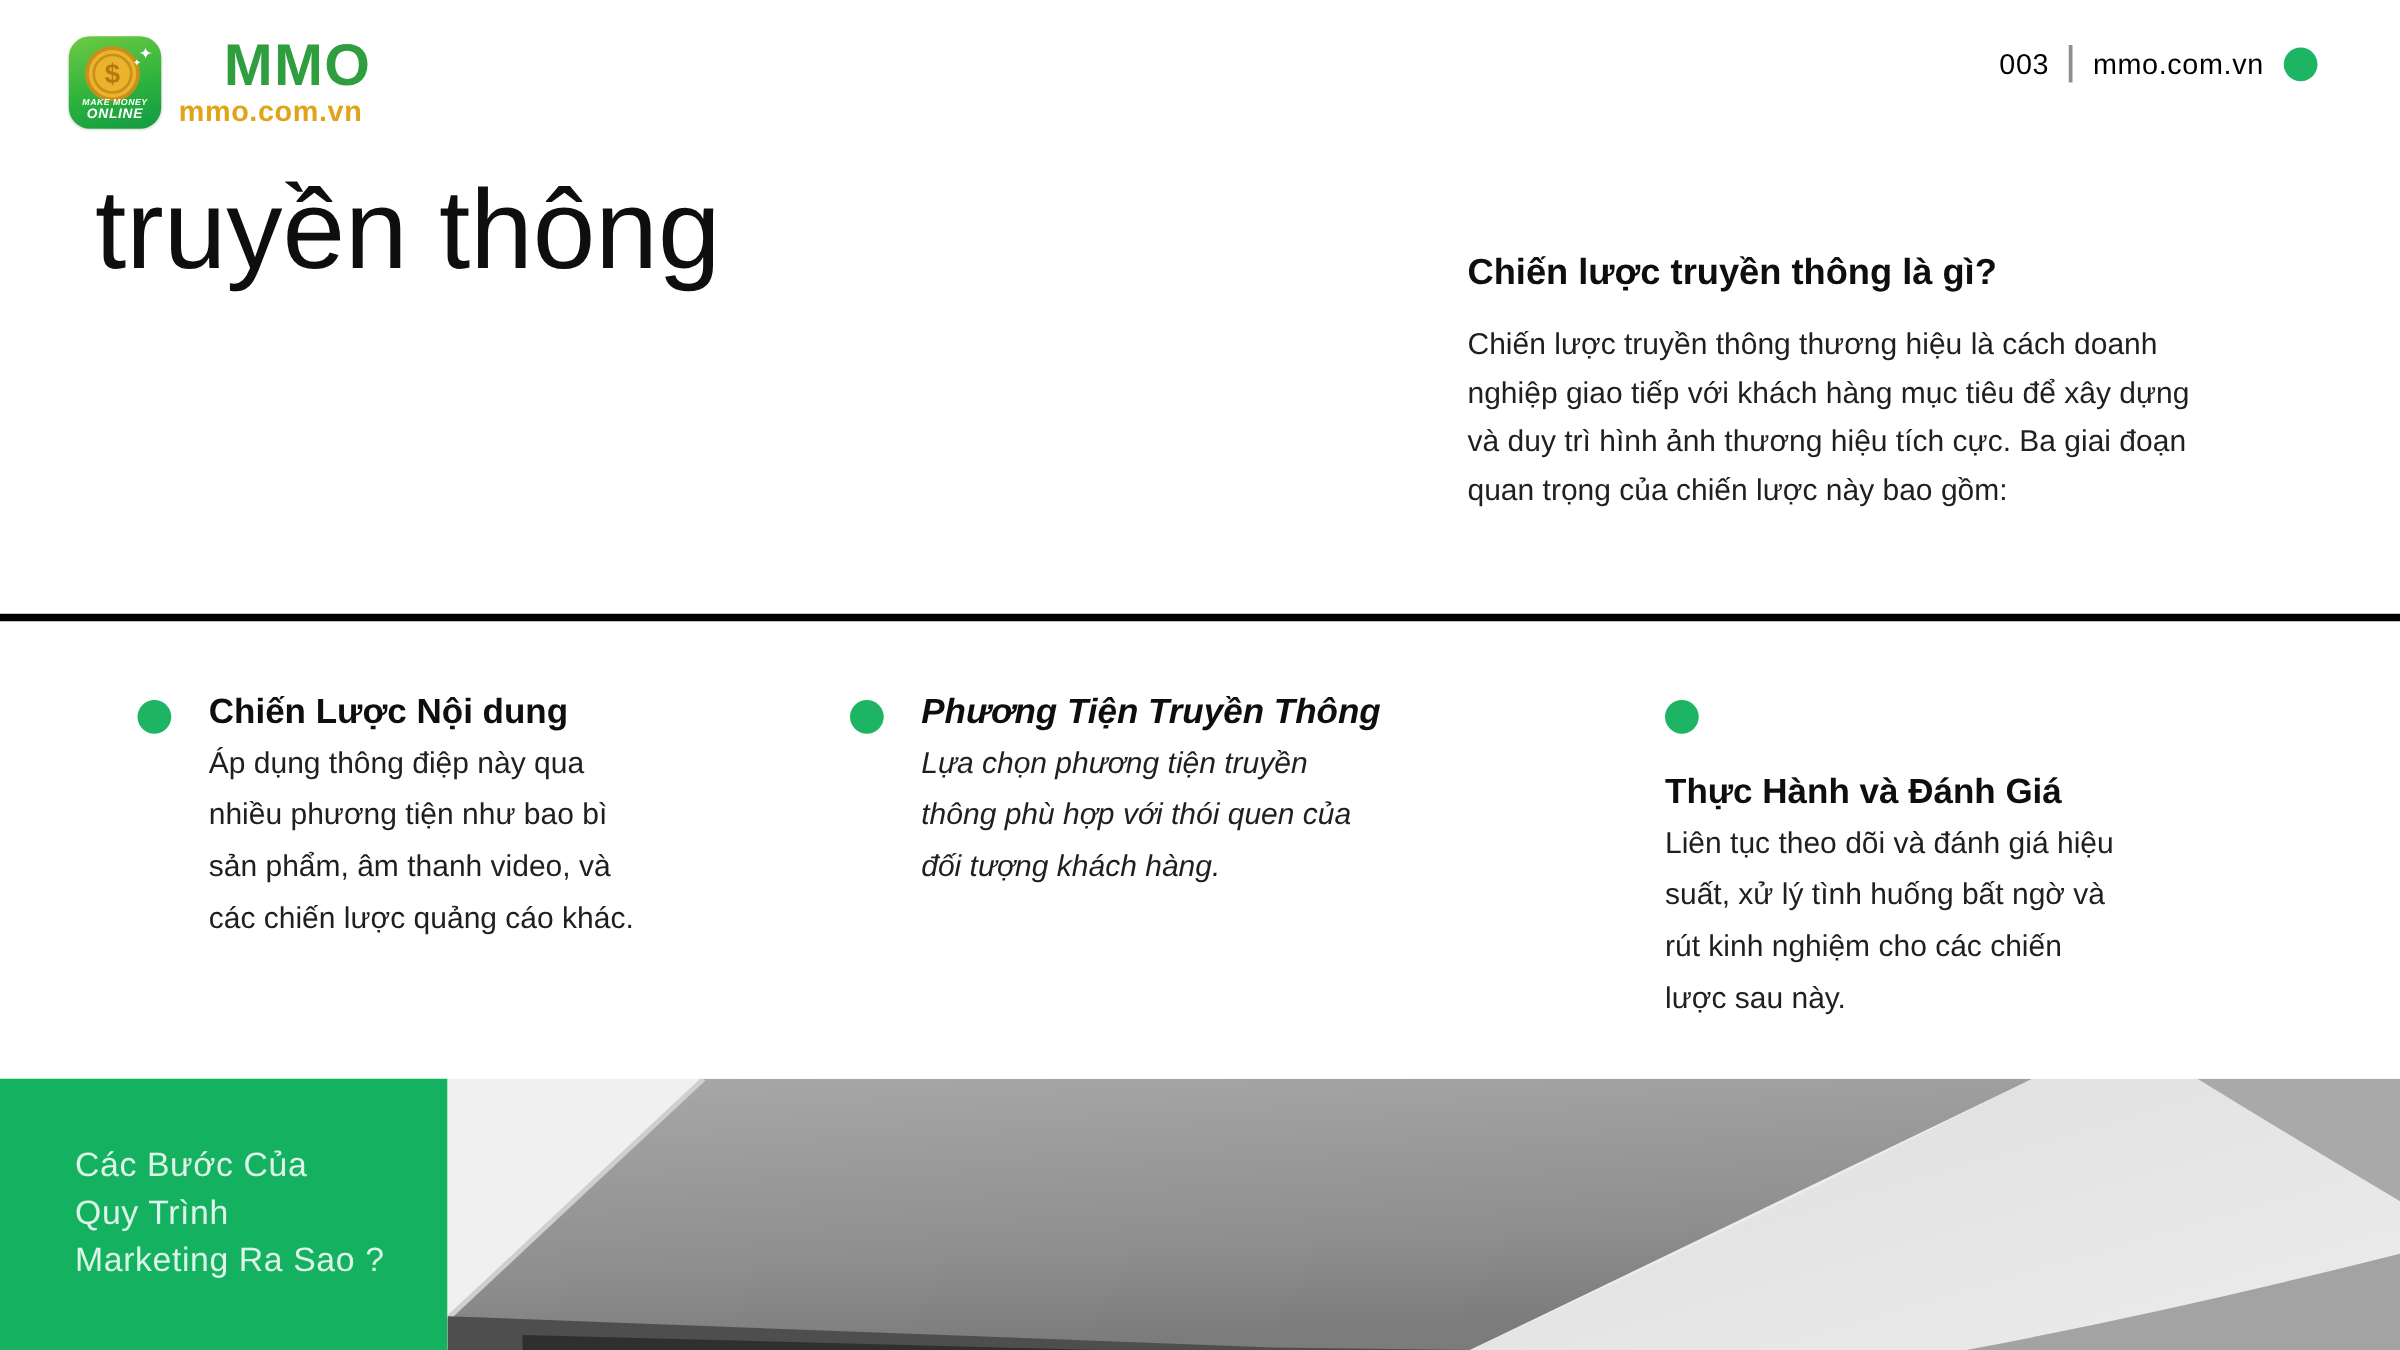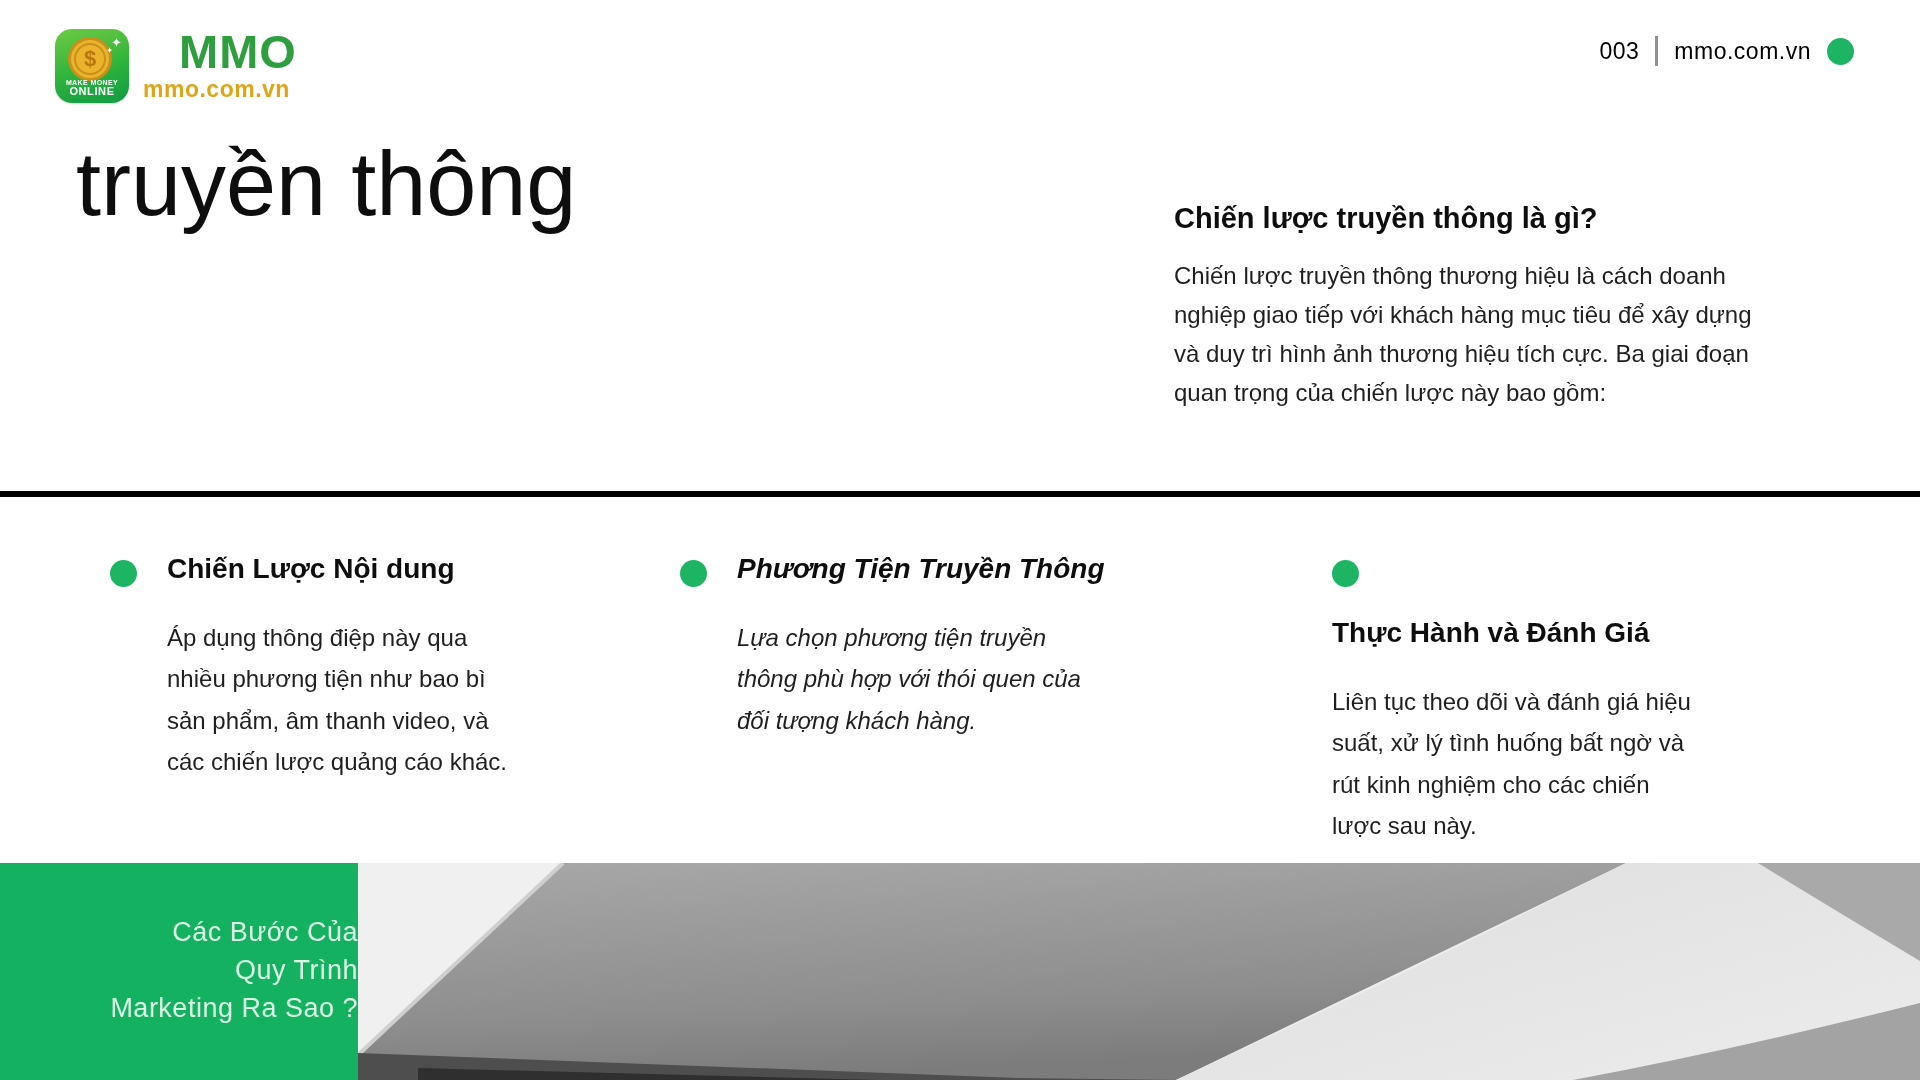--- a/index.html
+++ b/index.html
@@ -13,21 +13,21 @@
                box-shadow:0 1px 2px rgba(0,0,0,.15); }
   .coin { position:absolute; left:13px; top:8px; width:44px; height:44px; border-radius:50%;
           background:#e9b42c; border:3px solid #c98f1a;
           display:flex; align-items:center; justify-content:center; }
   .coin-inner { width:32px; height:32px; border-radius:50%; border:2px solid #c98f1a;
           display:flex; align-items:center; justify-content:center;
           color:#b97713; font-weight:bold; font-size:22px; }
   .sparkle { position:absolute; color:#ffffff; font-size:11px; }
   .sp1 { right:7px; top:6px; font-size:13px; }
   .sp2 { right:16px; top:17px; font-size:8px; }
-  .logo-badge { position:absolute; left:0; right:0; bottom:5px; text-align:center; color:#ffffff; line-height:1.05; }
+  .logo-badge { position:absolute; left:0; right:0; bottom:5px; text-align:center; color:#ffffff; line-height:1.05;font-style:italic; }
   .logo-badge .l1 { font-size:7px; font-weight:bold; letter-spacing:.4px; }
   .logo-badge .l2 { font-size:11px; font-weight:bold; letter-spacing:.6px; }
   .wordmark .brand { font-size:47px; font-weight:bold; color:#2f9e3f; letter-spacing:1px; line-height:1;margin-left:36px; }
   .wordmark .domain { font-size:23px; font-weight:bold; color:#dfa418; letter-spacing:.5px; margin-top:1px; }
 
   .page-meta { position:absolute; right:66px; top:36px; display:flex; align-items:center; gap:16px; }
   .page-meta .num, .page-meta .site { font-size:23px; color:#000000; letter-spacing:.5px; }
   .meta-divider { width:3px; height:30px; background:#8f8f8f; }
   .meta-dot { width:27px; height:27px; border-radius:50%; background:#1db564; }
 
@@ -39,29 +39,29 @@
   .intro-body { font-size:24px; color:#1f1f1f; line-height:1.62; width:585px; }
 
   .divider { position:absolute; left:0; top:491px; width:1920px; height:6px; background:#000000; }
 
   
   .col { position:absolute; top:553px; display:flex; gap:30px; }
   .col-1 { left:110px; width:460px; }
   .col-2 { left:680px; width:470px;font-style:italic; }
   .col-3 { left:1332px; width:470px;flex-direction:column; }
   .bullet { flex:0 0 auto; width:27px; height:27px; border-radius:50%; background:#1db564; margin-top:7px; }
-  .col-title { font-size:28px; font-weight:bold; color:#0e0e0e; margin-bottom:32px; }
+  .col-title { font-size:28px; font-weight:bold; color:#0e0e0e; margin-bottom:5px; }
   .col-body { font-size:24px; color:#1f1f1f; line-height:1.72; }
   .col-1 .col-body { width:352px; }
   .col-2 .col-body { width:375px; }
   .col-3 .col-body { width:362px; }
 
   
   .footer-box { position:absolute; left:0; top:863px; width:358px; height:217px; background:#14b160;
-                padding:50px 0 0 40px;text-align:right; }
+                padding:50px 0 0 60px; }
   .footer-box .q-line { font-size:27px; color:#ddf5e8; line-height:1.41; letter-spacing:.5px; font-weight:400; }
   .footer-photo { position:absolute; left:358px; top:863px; width:1562px; height:217px; }
   .footer-photo svg { display:block; width:100%; height:100%; }
 </style>
 </head>
 <body>
 
 <div class="logo-wrap">
   <div class="logo-icon">
     <div class="coin">

